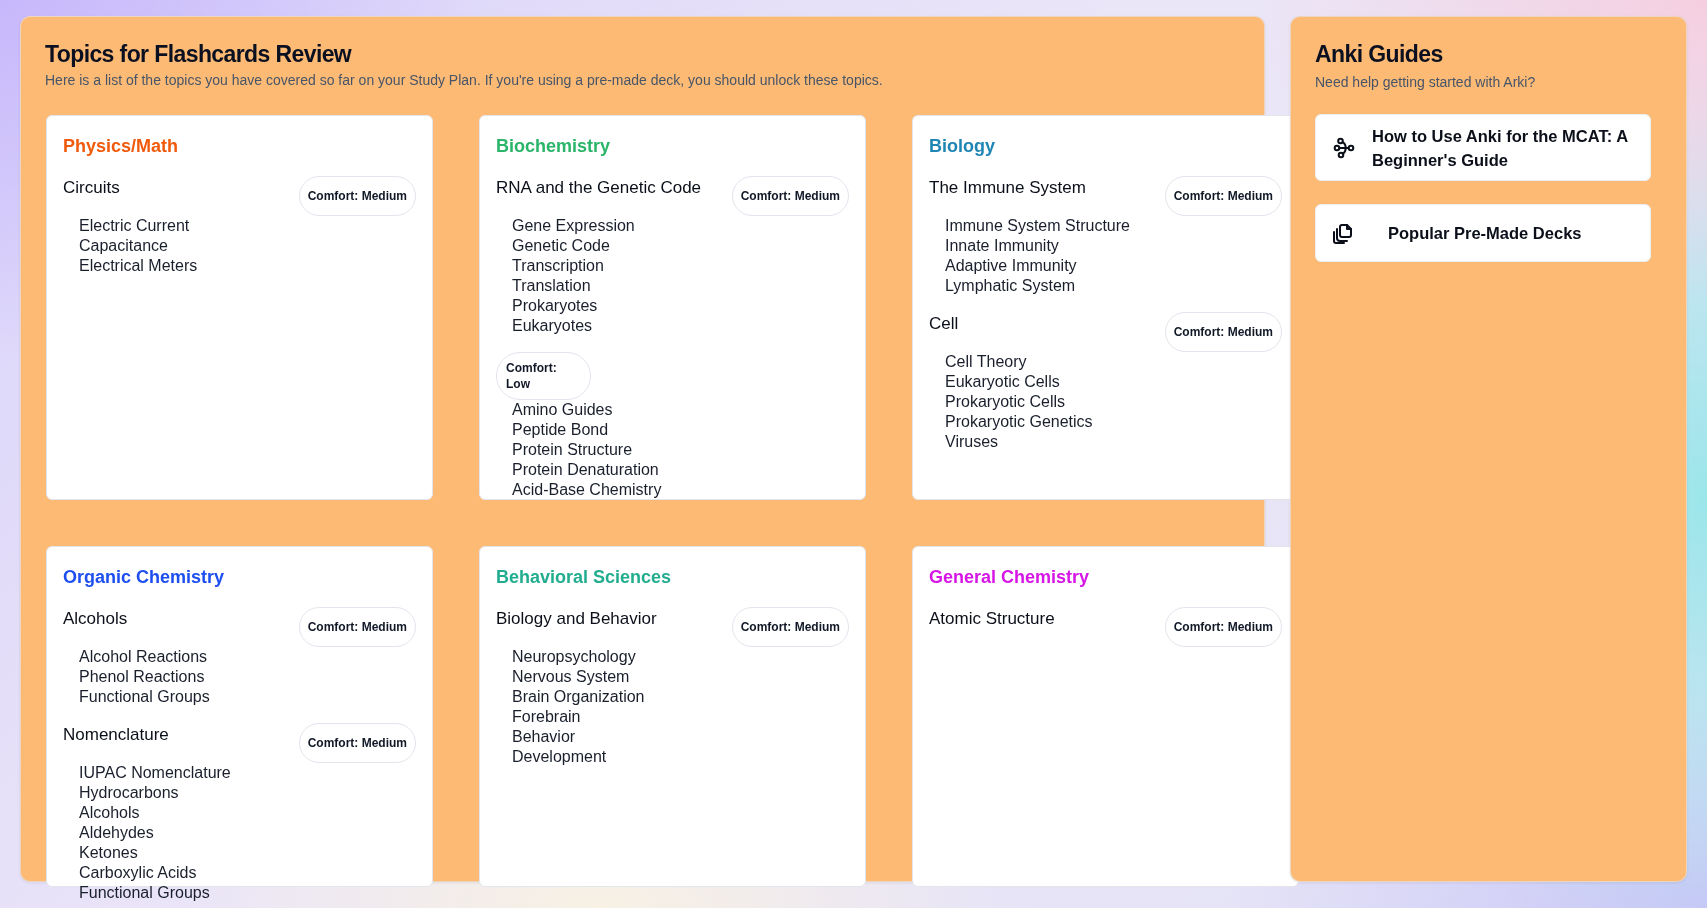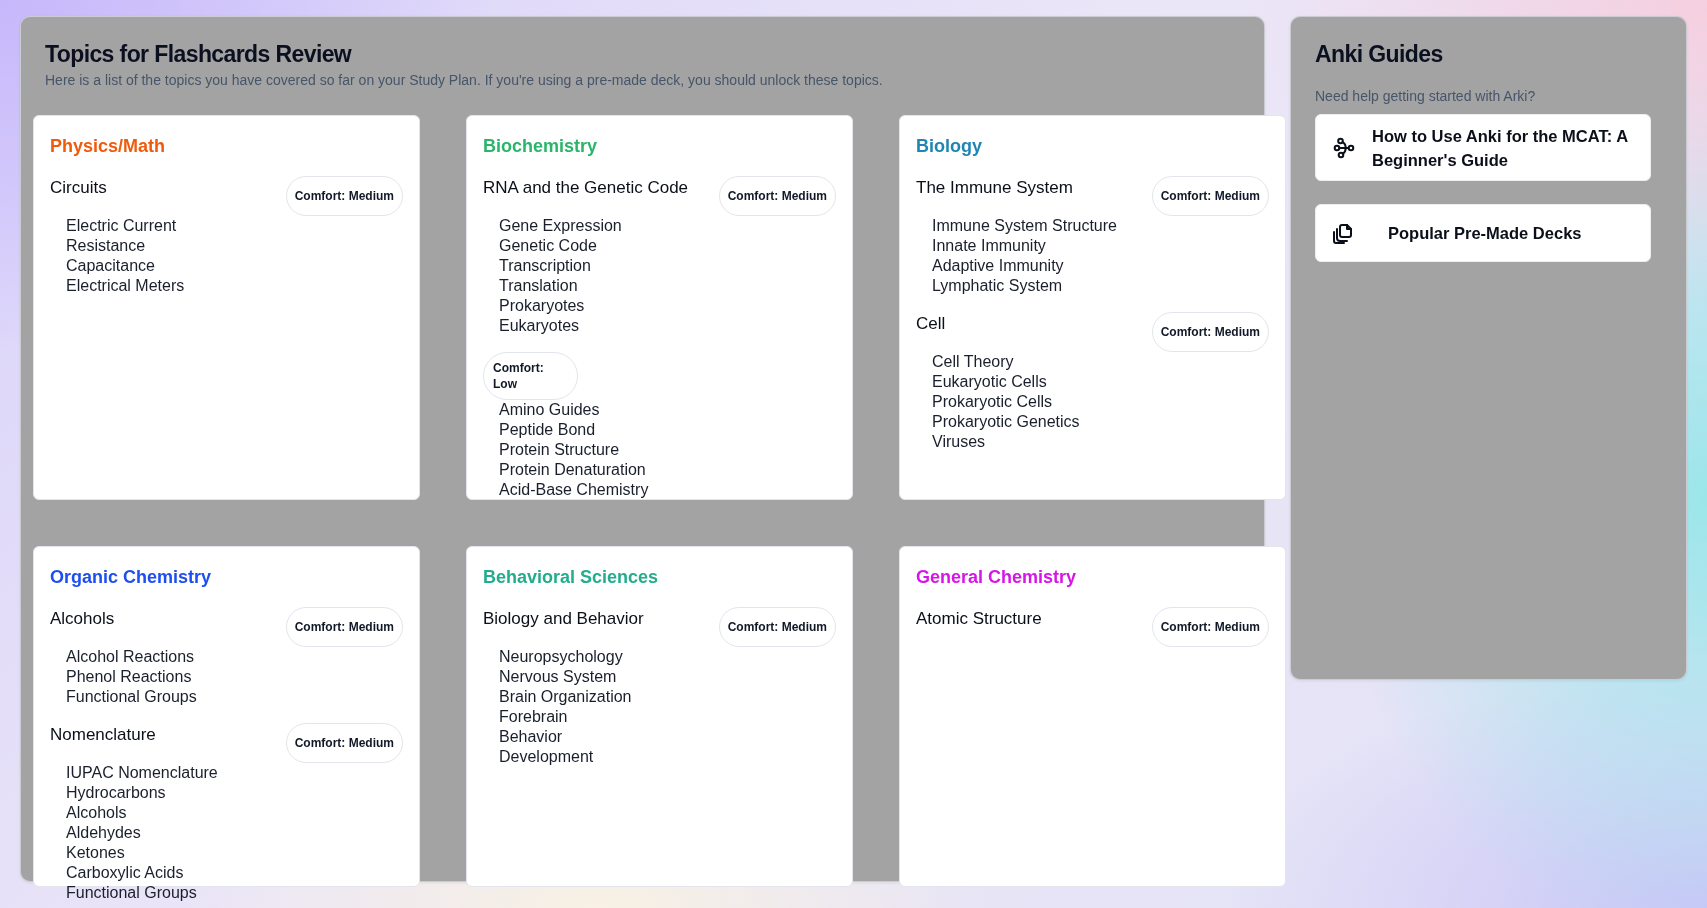--- a/index.html
+++ b/index.html
@@ -11,38 +11,38 @@
       radial-gradient(ellipse 700px 500px at 0% 0%, #c7b8fb 0%, rgba(199,184,251,0) 70%),
       radial-gradient(ellipse 600px 400px at 100% 0%, #f5cfe0 0%, rgba(245,207,224,0) 75%),
       radial-gradient(ellipse 500px 600px at 100% 55%, #9be6ea 0%, rgba(155,230,234,0) 75%),
       radial-gradient(ellipse 600px 300px at 100% 100%, #c9c6f7 0%, rgba(201,198,247,0) 80%),
       radial-gradient(ellipse 500px 250px at 35% 100%, #f8f1e4 0%, rgba(248,241,228,0) 80%),
       linear-gradient(135deg, #d9d2fb 0%, #ebe6f7 45%, #e3e2f6 100%);
     position: relative;
   }
   .panel {
     position: absolute;
-    background: #a3a3a3;
+    background: #fdba74;
     border-radius: 10px;
     box-shadow: 0 1px 3px rgba(15,23,42,0.08);
     border: 1px solid rgba(226,232,240,0.6);
   }
   .main-panel { left: 20px; top: 16px; width: 1245px; height: 866px; padding: 22px 24px; }
-  .side-panel { left: 1290px; top: 16px; width: 397px; height: 664px; padding: 22px 24px; }
+  .side-panel { left: 1290px; top: 16px; width: 397px; height: 866px; padding: 22px 24px; }
 
   .page-title {
     font-size: 23px; font-weight: 700; letter-spacing: -0.6px; color: #0b1020;
     line-height: 30px;
   }
   .page-subtitle {
     font-size: 14px; color: #475569; margin-top: 2px; line-height: 18px;
   }
 
   .grid {
-    position: absolute; left: 12px; top: 98px;
+    position: absolute; left: 25px; top: 98px;
     width: 1078px;
     display: grid;
     grid-template-columns: 387px 387px 387px;
     grid-template-rows: 385px 341px;
     column-gap: 17px; row-gap: 17px; gap: 46px;
   }
   .card {
     border: 1px solid #e2e5ec;
     border-radius: 6px;
     padding: 18px 16px 16px 16px;
@@ -69,21 +69,21 @@
   }
   .badge.wrap { width: 95px; padding: 7px 8px 7px 9px; border-radius: 24px; line-height: 16px; white-space: normal; }
   .subtopics { list-style: none; padding-left: 16px; }
   .subtopics li {
     font-size: 16px; color: #1a1f2c; line-height: 20px;
   }
 
   .guide-title {
     font-size: 23px; font-weight: 700; letter-spacing: -0.6px; color: #0b1020; line-height: 30px;
   }
-  .guide-subtitle { font-size: 14px; color: #475569; margin-top: 18px; line-height: 18px; }
+  .guide-subtitle { font-size: 14px; color: #475569; margin-top: 4px; line-height: 18px; }
   .guide-card {
     position: absolute; left: 24px; width: 336px;
     border: 1px solid #eceef2; border-radius: 6px;
     display: flex; align-items: center;
     padding: 0 16px 0 16px;
     background: #fff; cursor: pointer;
   }
   .guide-card .icon { width: 24px; height: 24px; margin-right: 16px; flex-shrink: 0; }
   .guide-card .label { font-size: 16.5px; font-weight: 600; color: #0b0f19; line-height: 24px; }
   .guide-1 { top: 97px; height: 67px; }
@@ -100,21 +100,20 @@
 
     <div class="card">
       <h2 class="subject-title" style="color: rgb(240, 90, 10);">Physics/Math</h2>
       <div class="topic">
         <div class="topic-head">
           <span class="topic-name">Circuits</span>
           <span class="badge">Comfort: Medium</span>
         </div>
         <ul class="subtopics">
             <li>Electric Current</li>
-            <li>Resistance</li>
             <li>Capacitance</li>
             <li>Electrical Meters</li>
           </ul>
       </div>
     </div>
 
     <div class="card">
       <h2 class="subject-title" style="color: rgb(43, 181, 106);">Biochemistry</h2>
       <div class="topic">
         <div class="topic-head">

